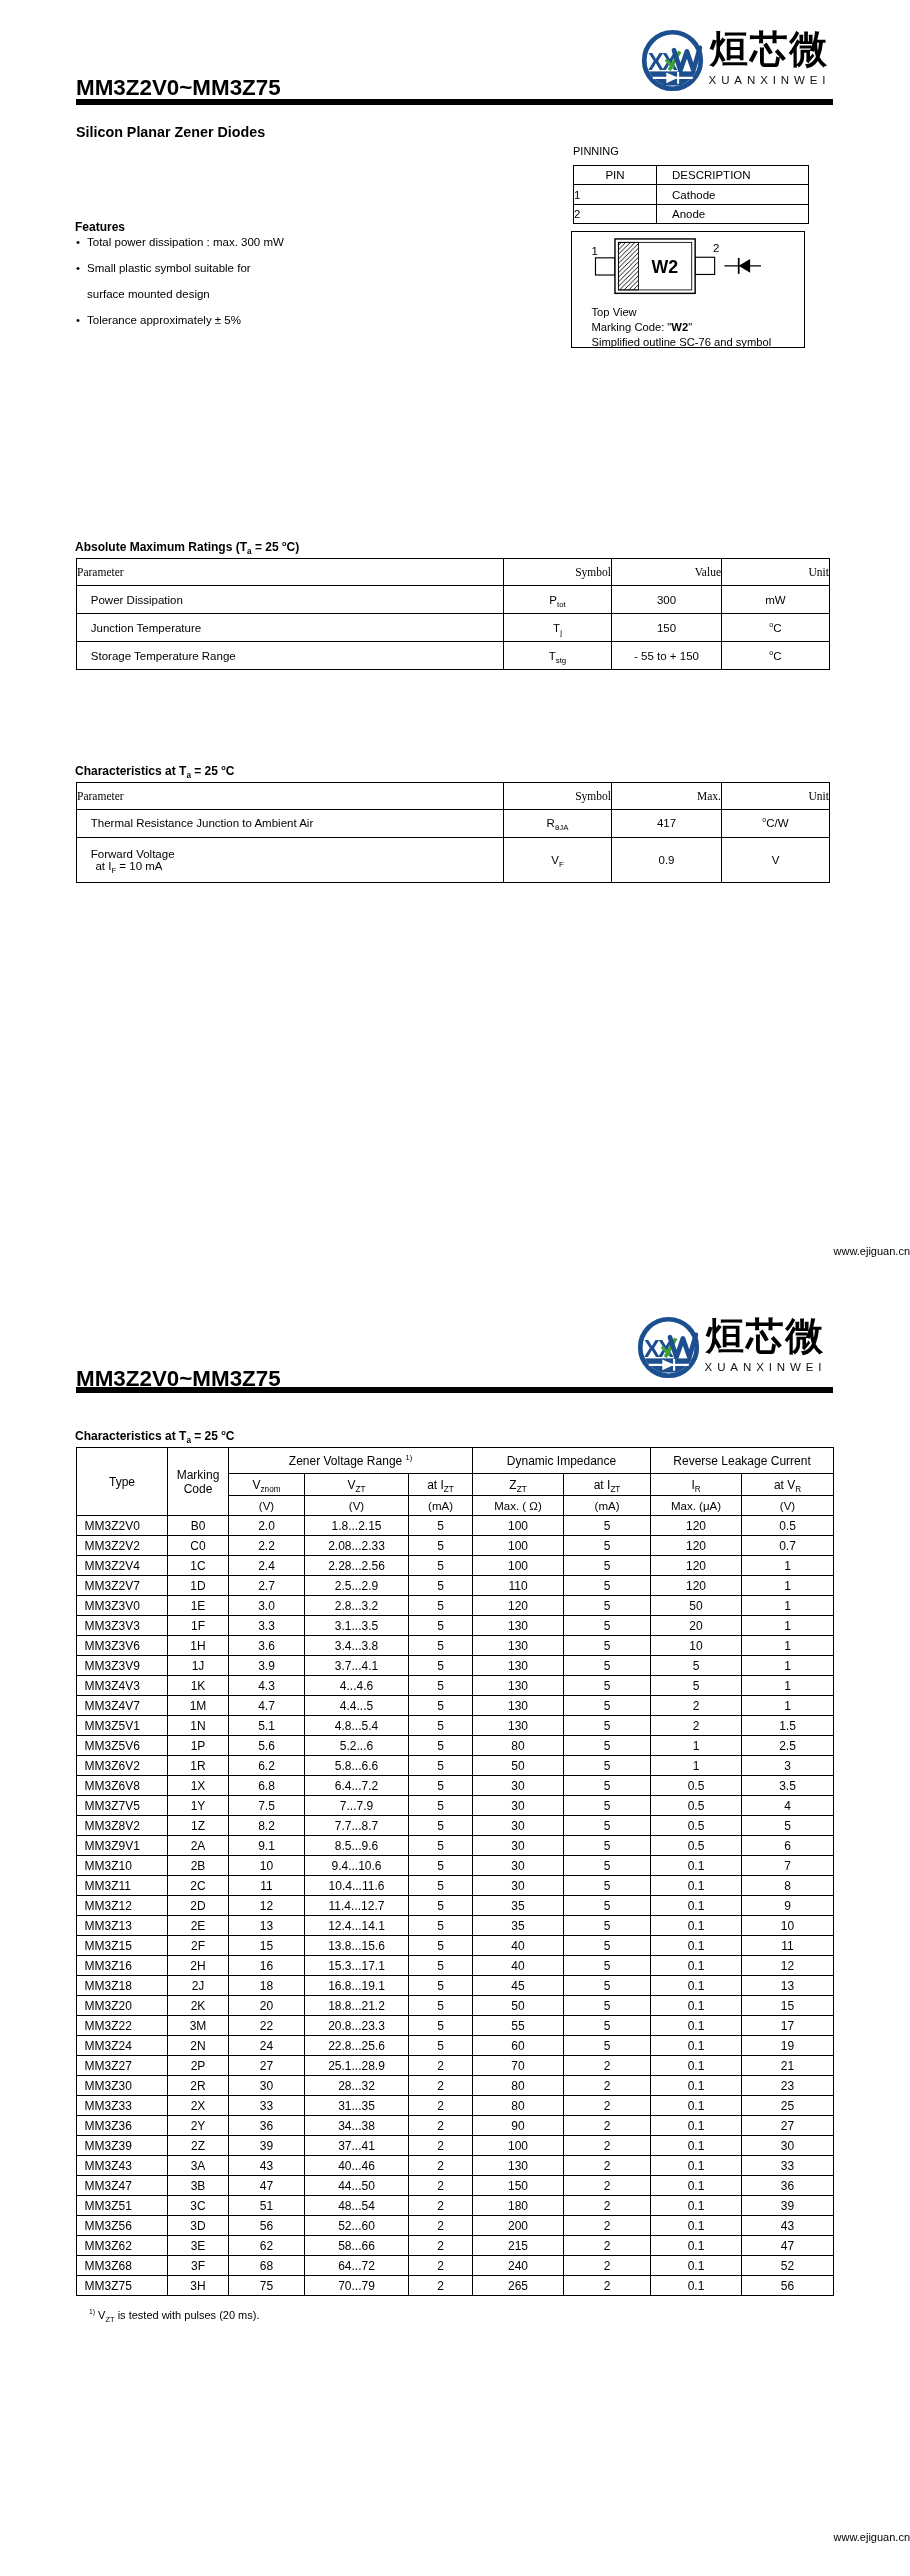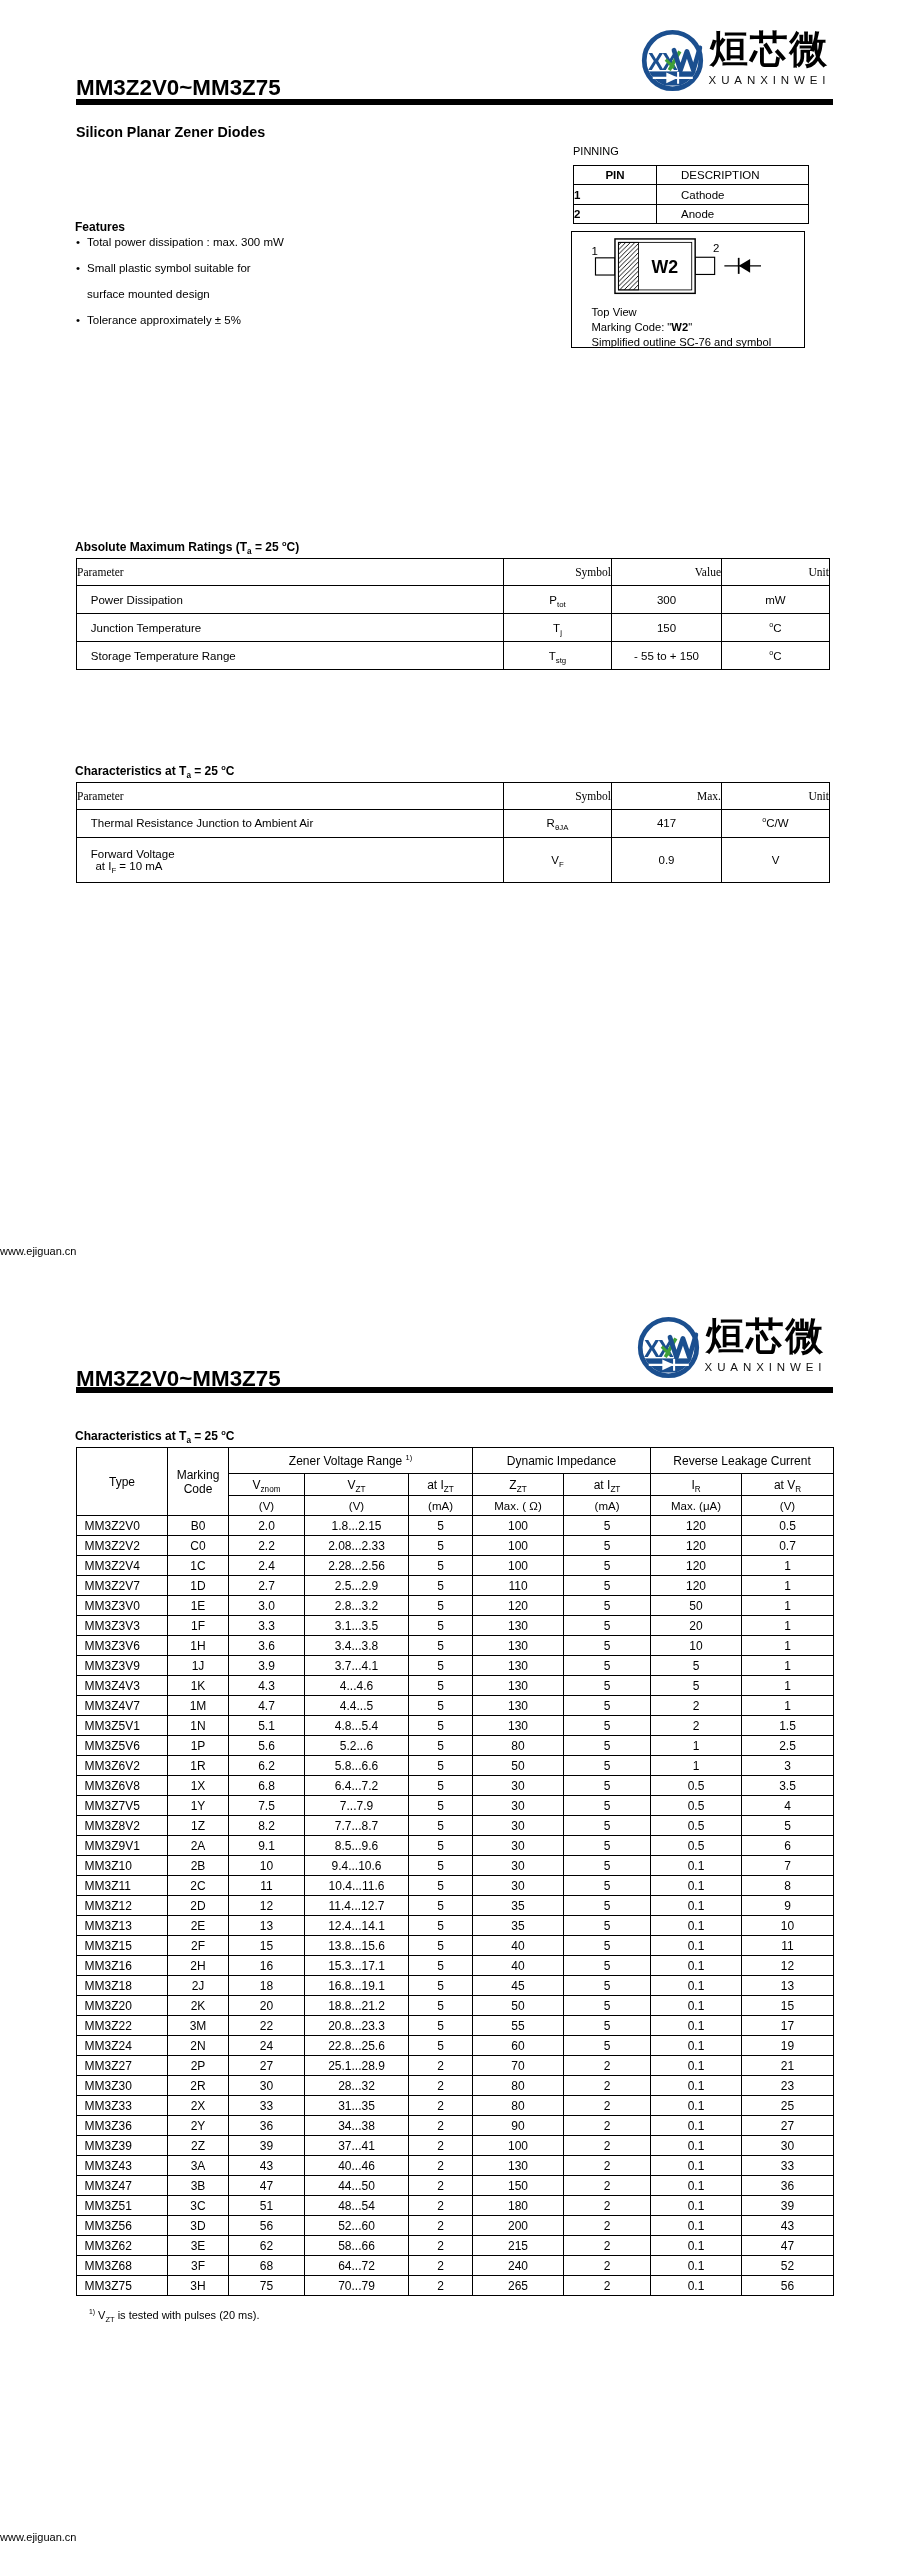--- a/index.html
+++ b/index.html
@@ -17,22 +17,22 @@
   .logo{display:flex;align-items:flex-start;}
   .logo-texts{margin-left:4.6px;display:flex;flex-direction:column;text-align:center;}
   .logo-cn{font-size:38px;font-weight:700;line-height:40px;letter-spacing:1.7px;white-space:nowrap;}
   .logo-en{font-size:11.5px;font-weight:400;letter-spacing:4.9px;margin-top:5px;white-space:nowrap;color:#111;}
   
   table{border-collapse:collapse;table-layout:fixed;}
   td,th{padding:0;font-weight:400;overflow:hidden;}
   
   .t-pin{border:1.1px solid #000;}
   .t-pin th,.t-pin td{border:1.1px solid #000;font-size:11.5px;height:18.4px;}
-  .t-pin th:first-child,.t-pin td:first-child{font-weight:bold;}
-  .t-pin th:last-child,.t-pin td:last-child{text-align:left;padding-left:24px;}
+  .t-pin th:first-child,.t-pin td:first-child{}
+  .t-pin th:last-child,.t-pin td:last-child{text-align:left;padding-left:15px;}
   
   .t-spec{border:1.7px solid #000;}
   .t-spec th,.t-spec td{border:0.6px solid #000;border-top:1.7px solid #000;border-bottom:1.7px solid #000;
         font-size:11.5px;text-align:center;vertical-align:middle;}
   .t-spec th:first-child,.t-spec td:first-child{text-align:left;padding-left:13.8px;}
   .t-spec thead th{text-align:right;height:26px;padding-left:0 !important;font-family:Liberation Serif, serif;}
   .t-abs tbody tr{height:28px;}
   .t-char tbody tr:nth-child(1){height:27.5px;}
   .t-char tbody tr:nth-child(2){height:45px;}
   .ind{display:inline-block;padding-left:4.6px;}
@@ -46,21 +46,21 @@
   .t-big tbody tr{height:20px;}
   .t-big tbody td{border-top:1.7px solid #000;border-bottom:1.7px solid #000;}
   .t-big tbody td:first-child{text-align:left;padding-left:7.5px;}
   
   .feat-line{display:flex;font-size:11.5px;height:26px;align-items:flex-start;}
   .feat-prefix{width:11px;flex:none;}
   
   .pkg-box{border:1.1px solid #000;}
   .pkg-note{font-size:11.2px;line-height:15px;white-space:nowrap;}
   .pkg-note b{font-weight:700;}
-  .footer-url{font-size:11px;text-align:left;width:100%;}
+  .footer-url{font-size:11px;text-align:right;width:100%;}
 </style>
 </head>
 <body>
 
 <div class="sheet">
 
   <h1 class="abs doc-title" style="left:76px;top:60px;">MM3Z2V0~MM3Z75</h1>
 
   <div class="abs logo" style="left:641px;top:29px;">
     <svg width="63" height="63" viewBox="0 0 107 107">

